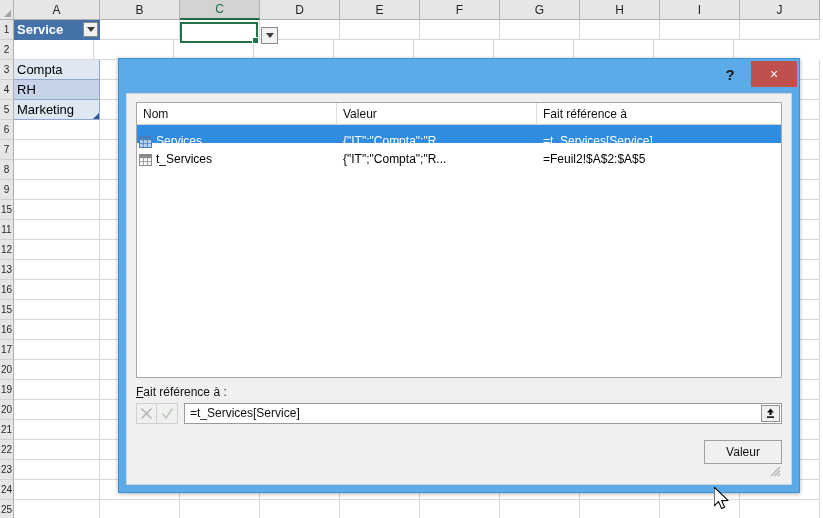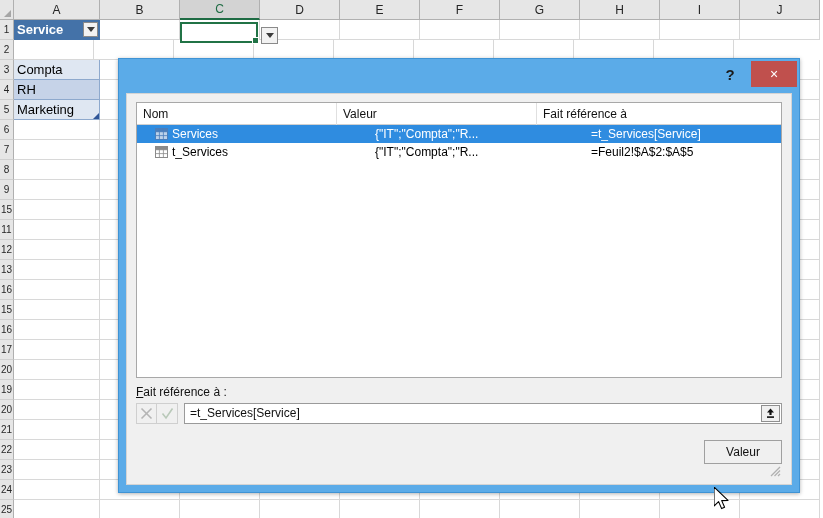--- a/index.html
+++ b/index.html
@@ -226,27 +226,26 @@
     height: 22px;
   }
   .lrow {
     display: flex;
     height: 18px;
     align-items: center;
   }
   .lrow.sel { background: #2f8ce0; color: #ffffff; }
   .lcell {
     font-size: 12px;
-    display: flex; align-items: center;
+    display: flex; align-items: flex-end;
     padding-left: 6px;
     flex: 0 0 auto;
     height: 28px;
     white-space: nowrap;
     overflow: hidden;
-    margin-left: 16px;
   }
   .lcell.name { padding-left: 2px; gap: 4px; }
   .ico {
     width: 13px; height: 12px;
     flex: 0 0 auto;
     display: block;
   }
 
   
   #refers-label {

